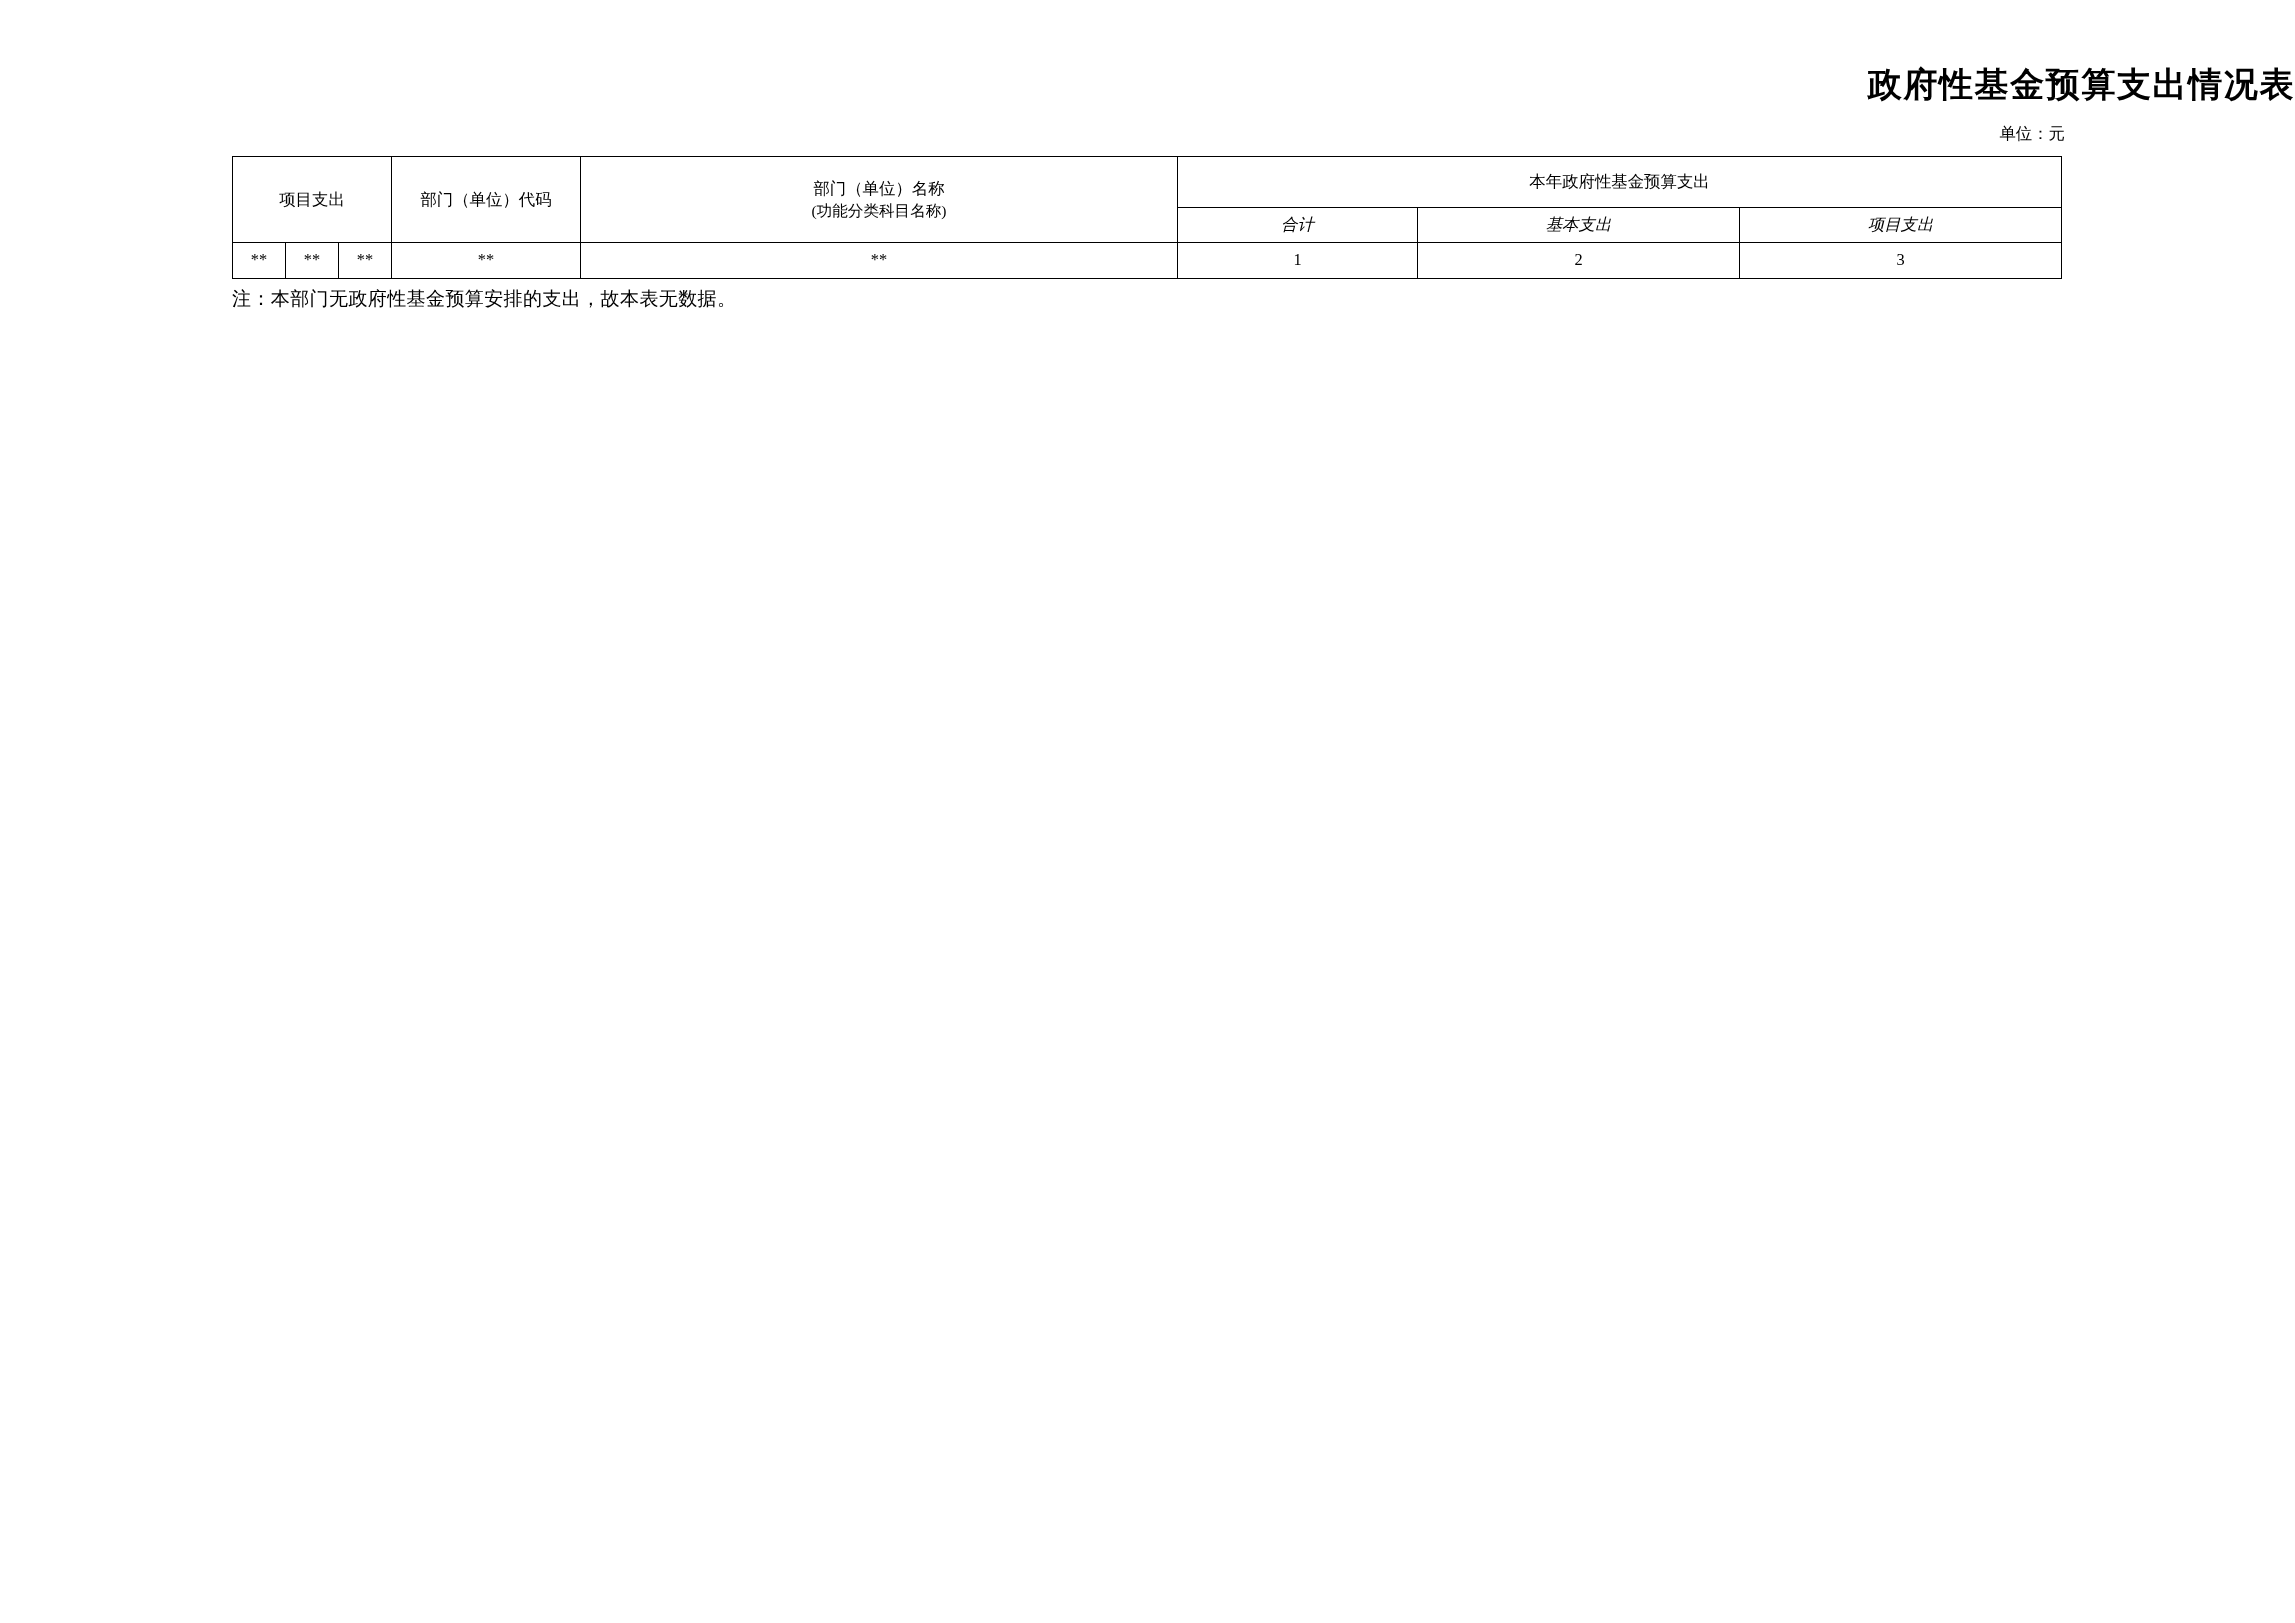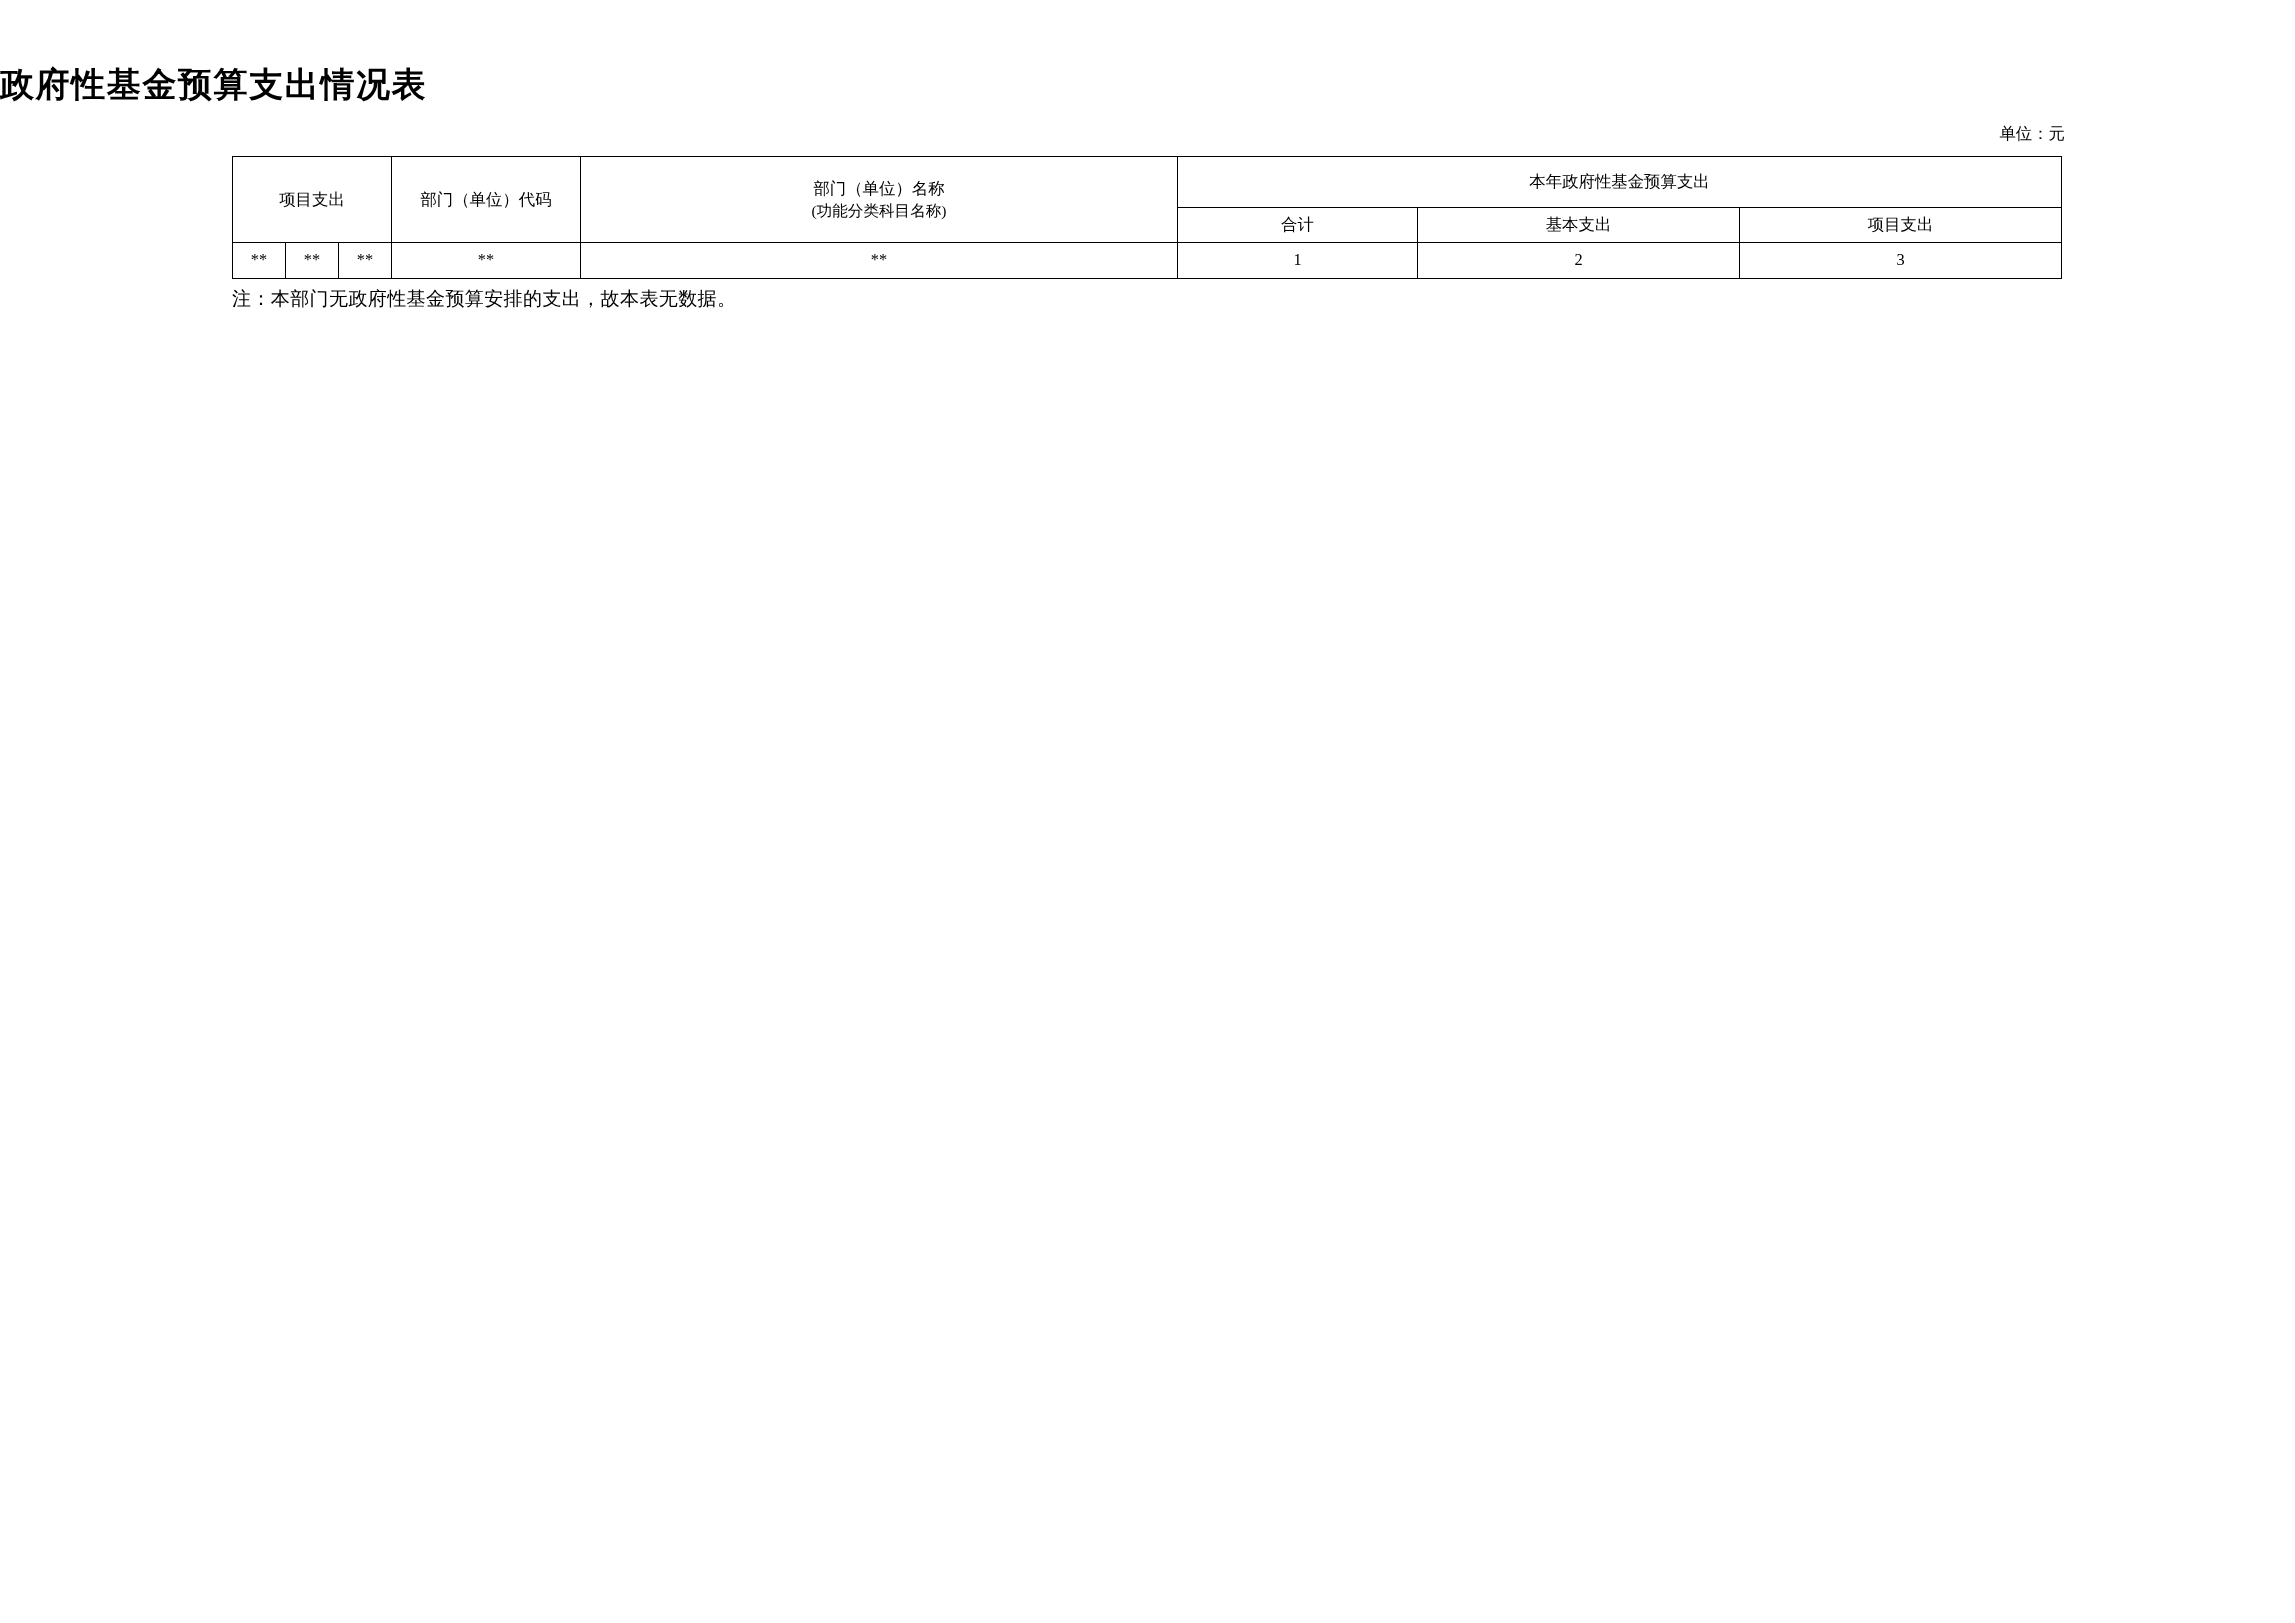--- a/index.html
+++ b/index.html
@@ -19,21 +19,21 @@
     position: relative;
     width: 2295px;
     height: 1624px;
     box-sizing: border-box;
   }
   .doc-title {
     position: absolute;
     top: 62px;
     left: 0;
     width: 2295px;
-    text-align: left;
+    text-align: right;
     font-family: "Liberation Sans", "DejaVu Sans", sans-serif;
     font-weight: bold;
     font-size: 34px;
     letter-spacing: 1.6px;
     color: #000;
   }
   .unit-label {
     position: absolute;
     top: 123px;
     right: 230px;
@@ -57,20 +57,21 @@
     line-height: 1.35;
     font-family: "Liberation Serif", "DejaVu Serif", serif;
     padding: 1.6px 1.6px;
     color: #000;
   }
   td.head-cell {
     height: 47px;
   }
   td.sub-head {
     height: 31px;
+    font-style: italic;
   }
   td.num-row {
     height: 31px;
   }
   .sub-line {
     display: block;
     font-size: 15.6px;
   }
   .note {
     position: absolute;

